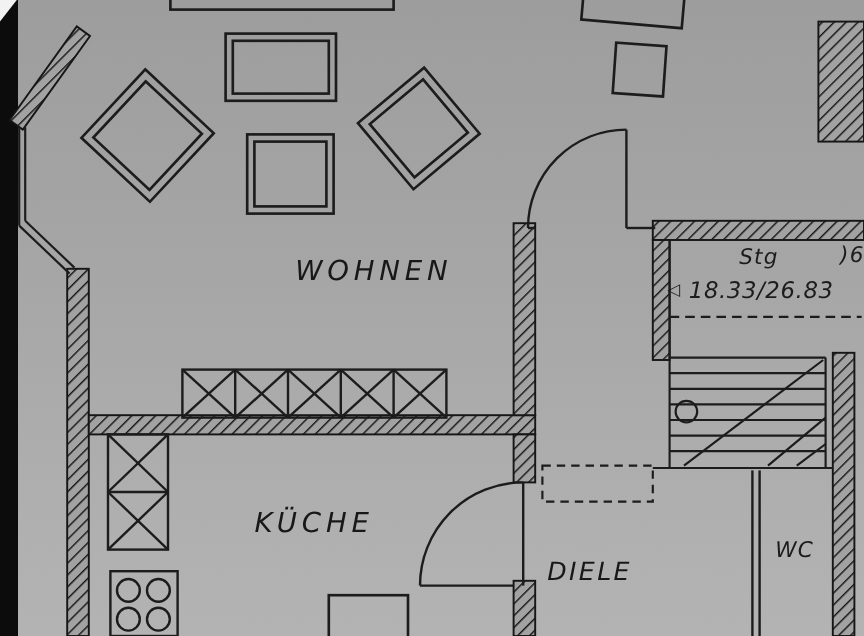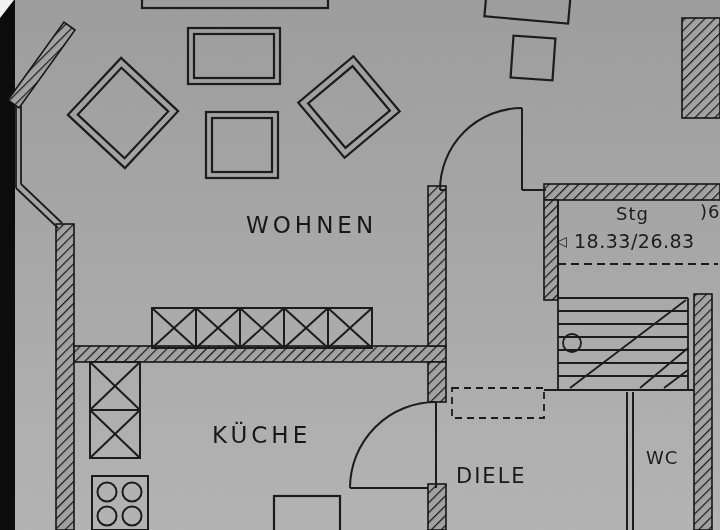--- a/index.html
+++ b/index.html
@@ -8,20 +8,21 @@
     width: 720px;
     height: 530px;
     overflow: hidden;
     background: #888;
     font-family: "DejaVu Sans", sans-serif;
   }
   #plan-root {
     position: relative;
     width: 720px;
     height: 530px;
+    font-style: italic;
   }
   svg { display: block; }
   text {
     fill: #1a1a1a;
     font-family: "DejaVu Sans", sans-serif;
   }
   .room-label { font-size: 23px; letter-spacing: 4px; fill: #181818; }
   .small-label { font-size: 18px; letter-spacing: 1px; fill: #1c1c1c; }
   .dim-label { font-size: 19px; letter-spacing: 0.5px; fill: #1c1c1c; }
 </style>

